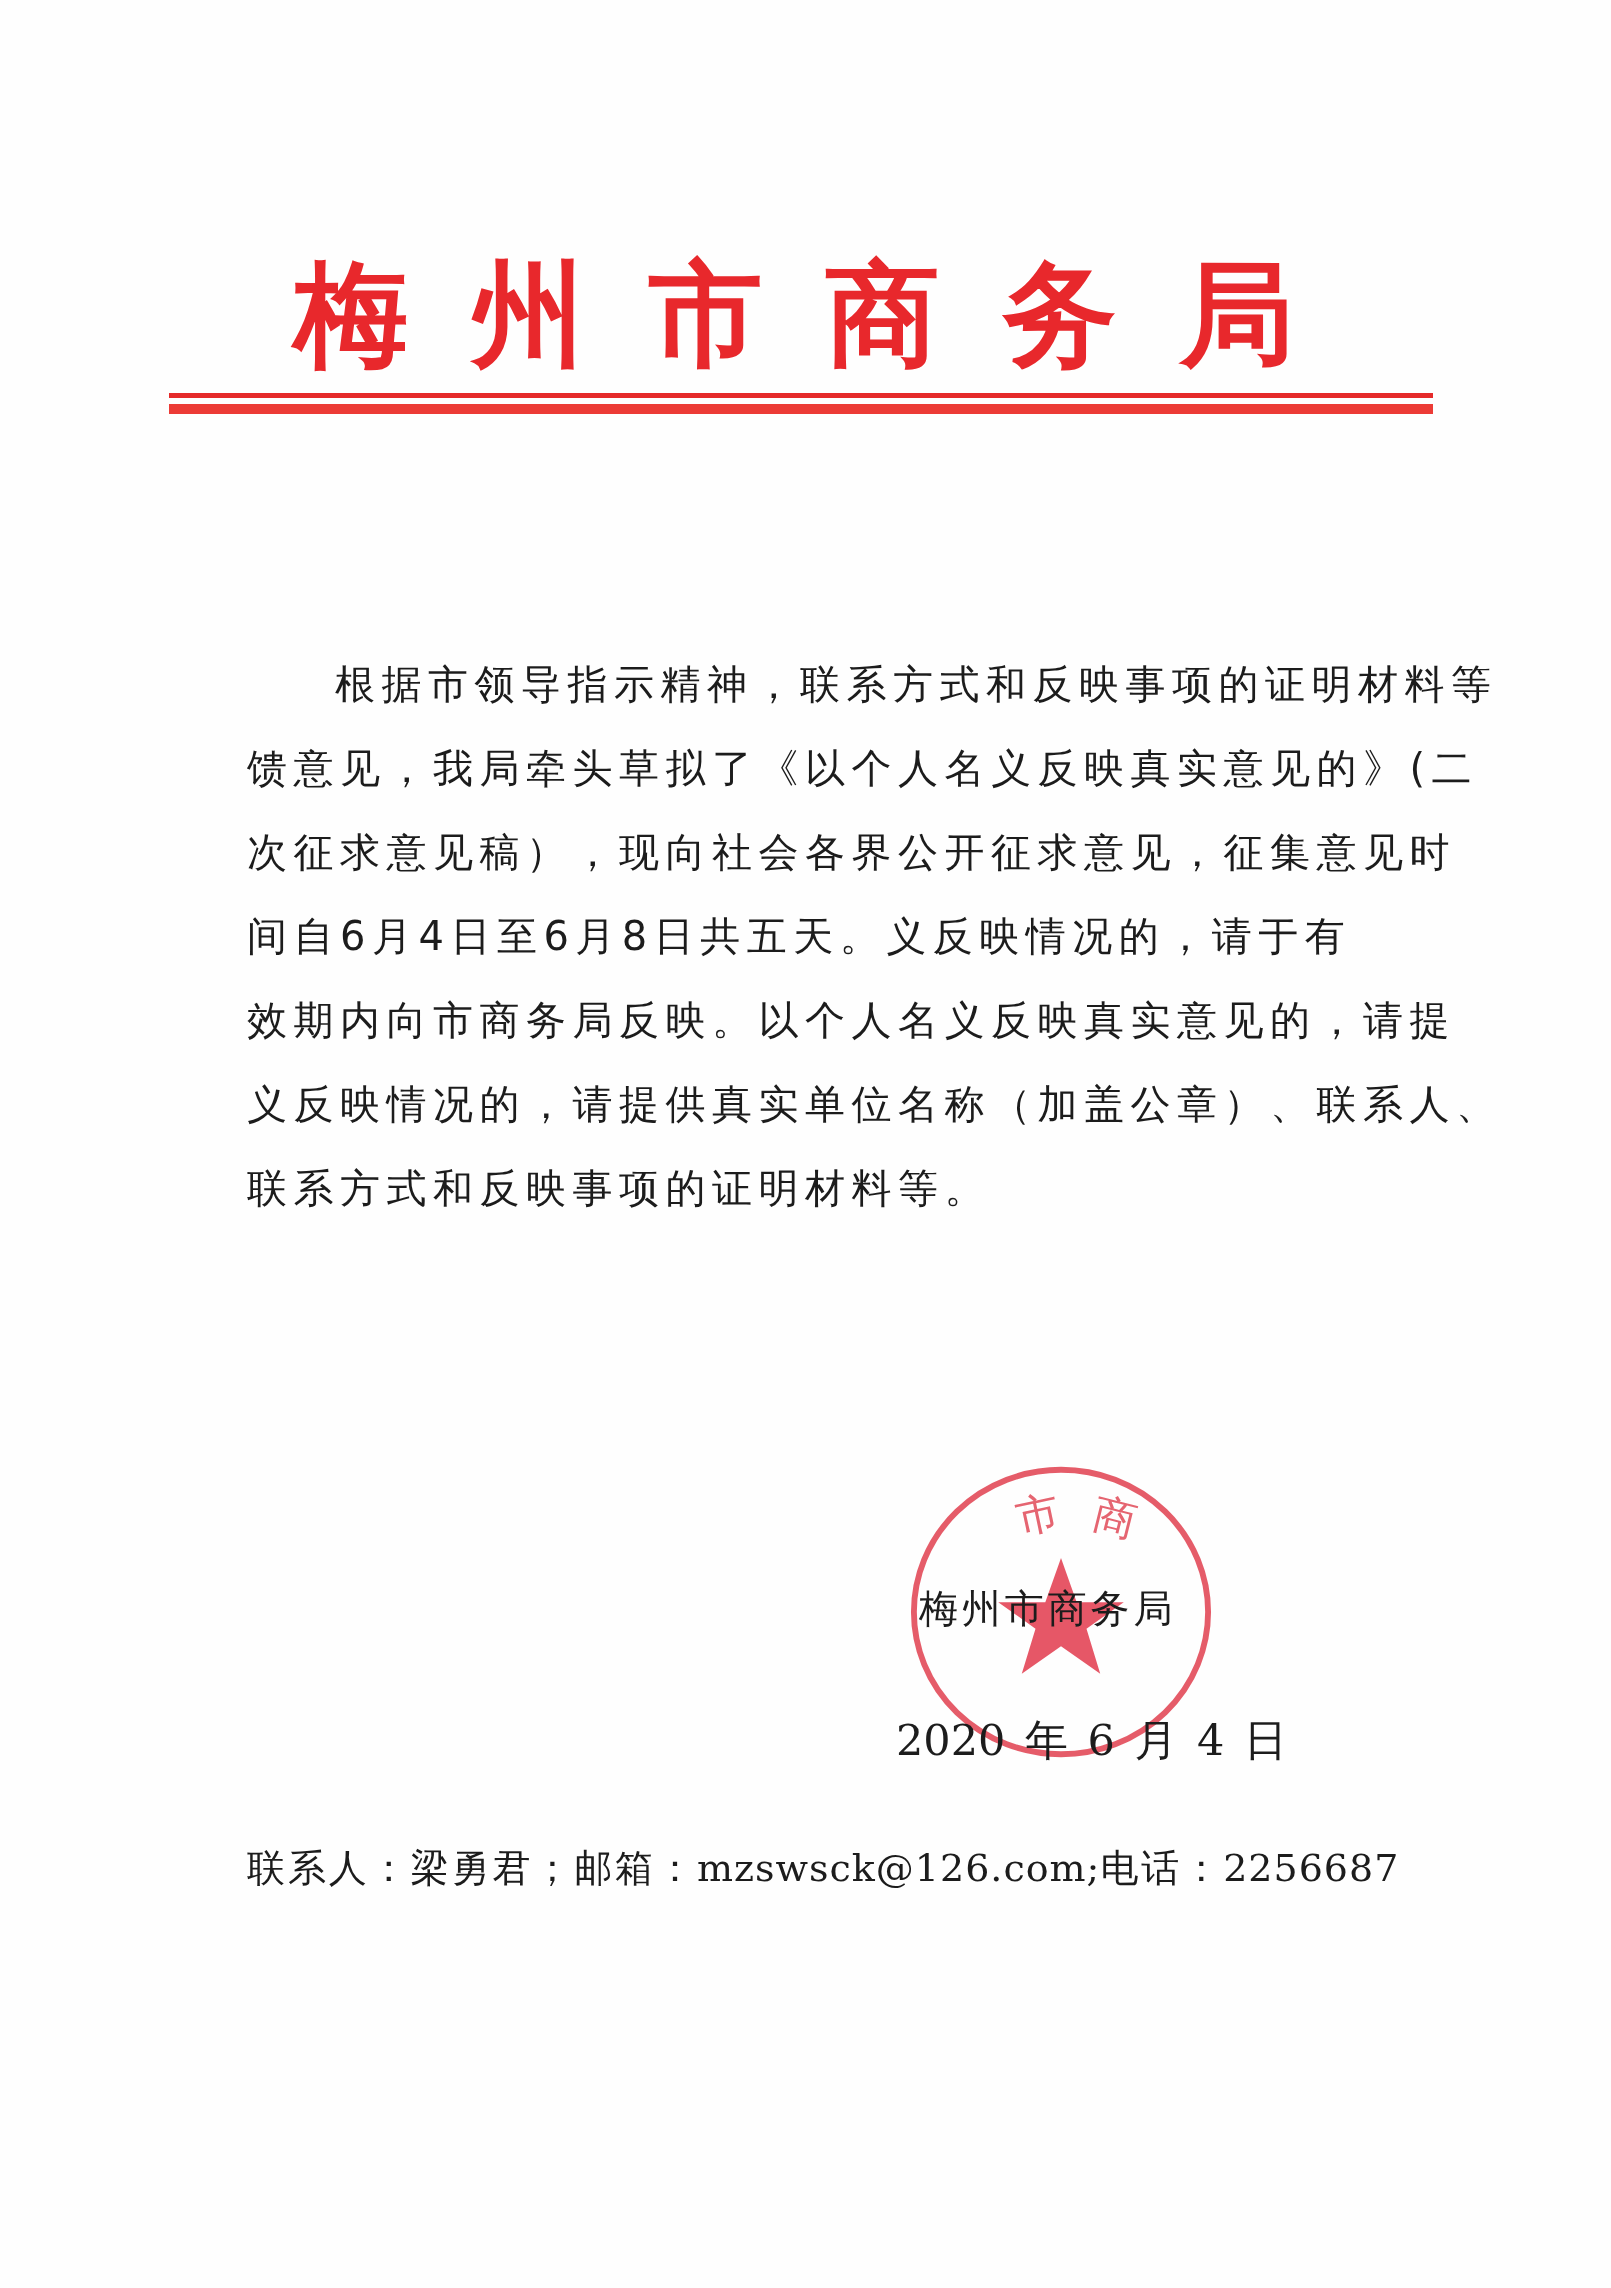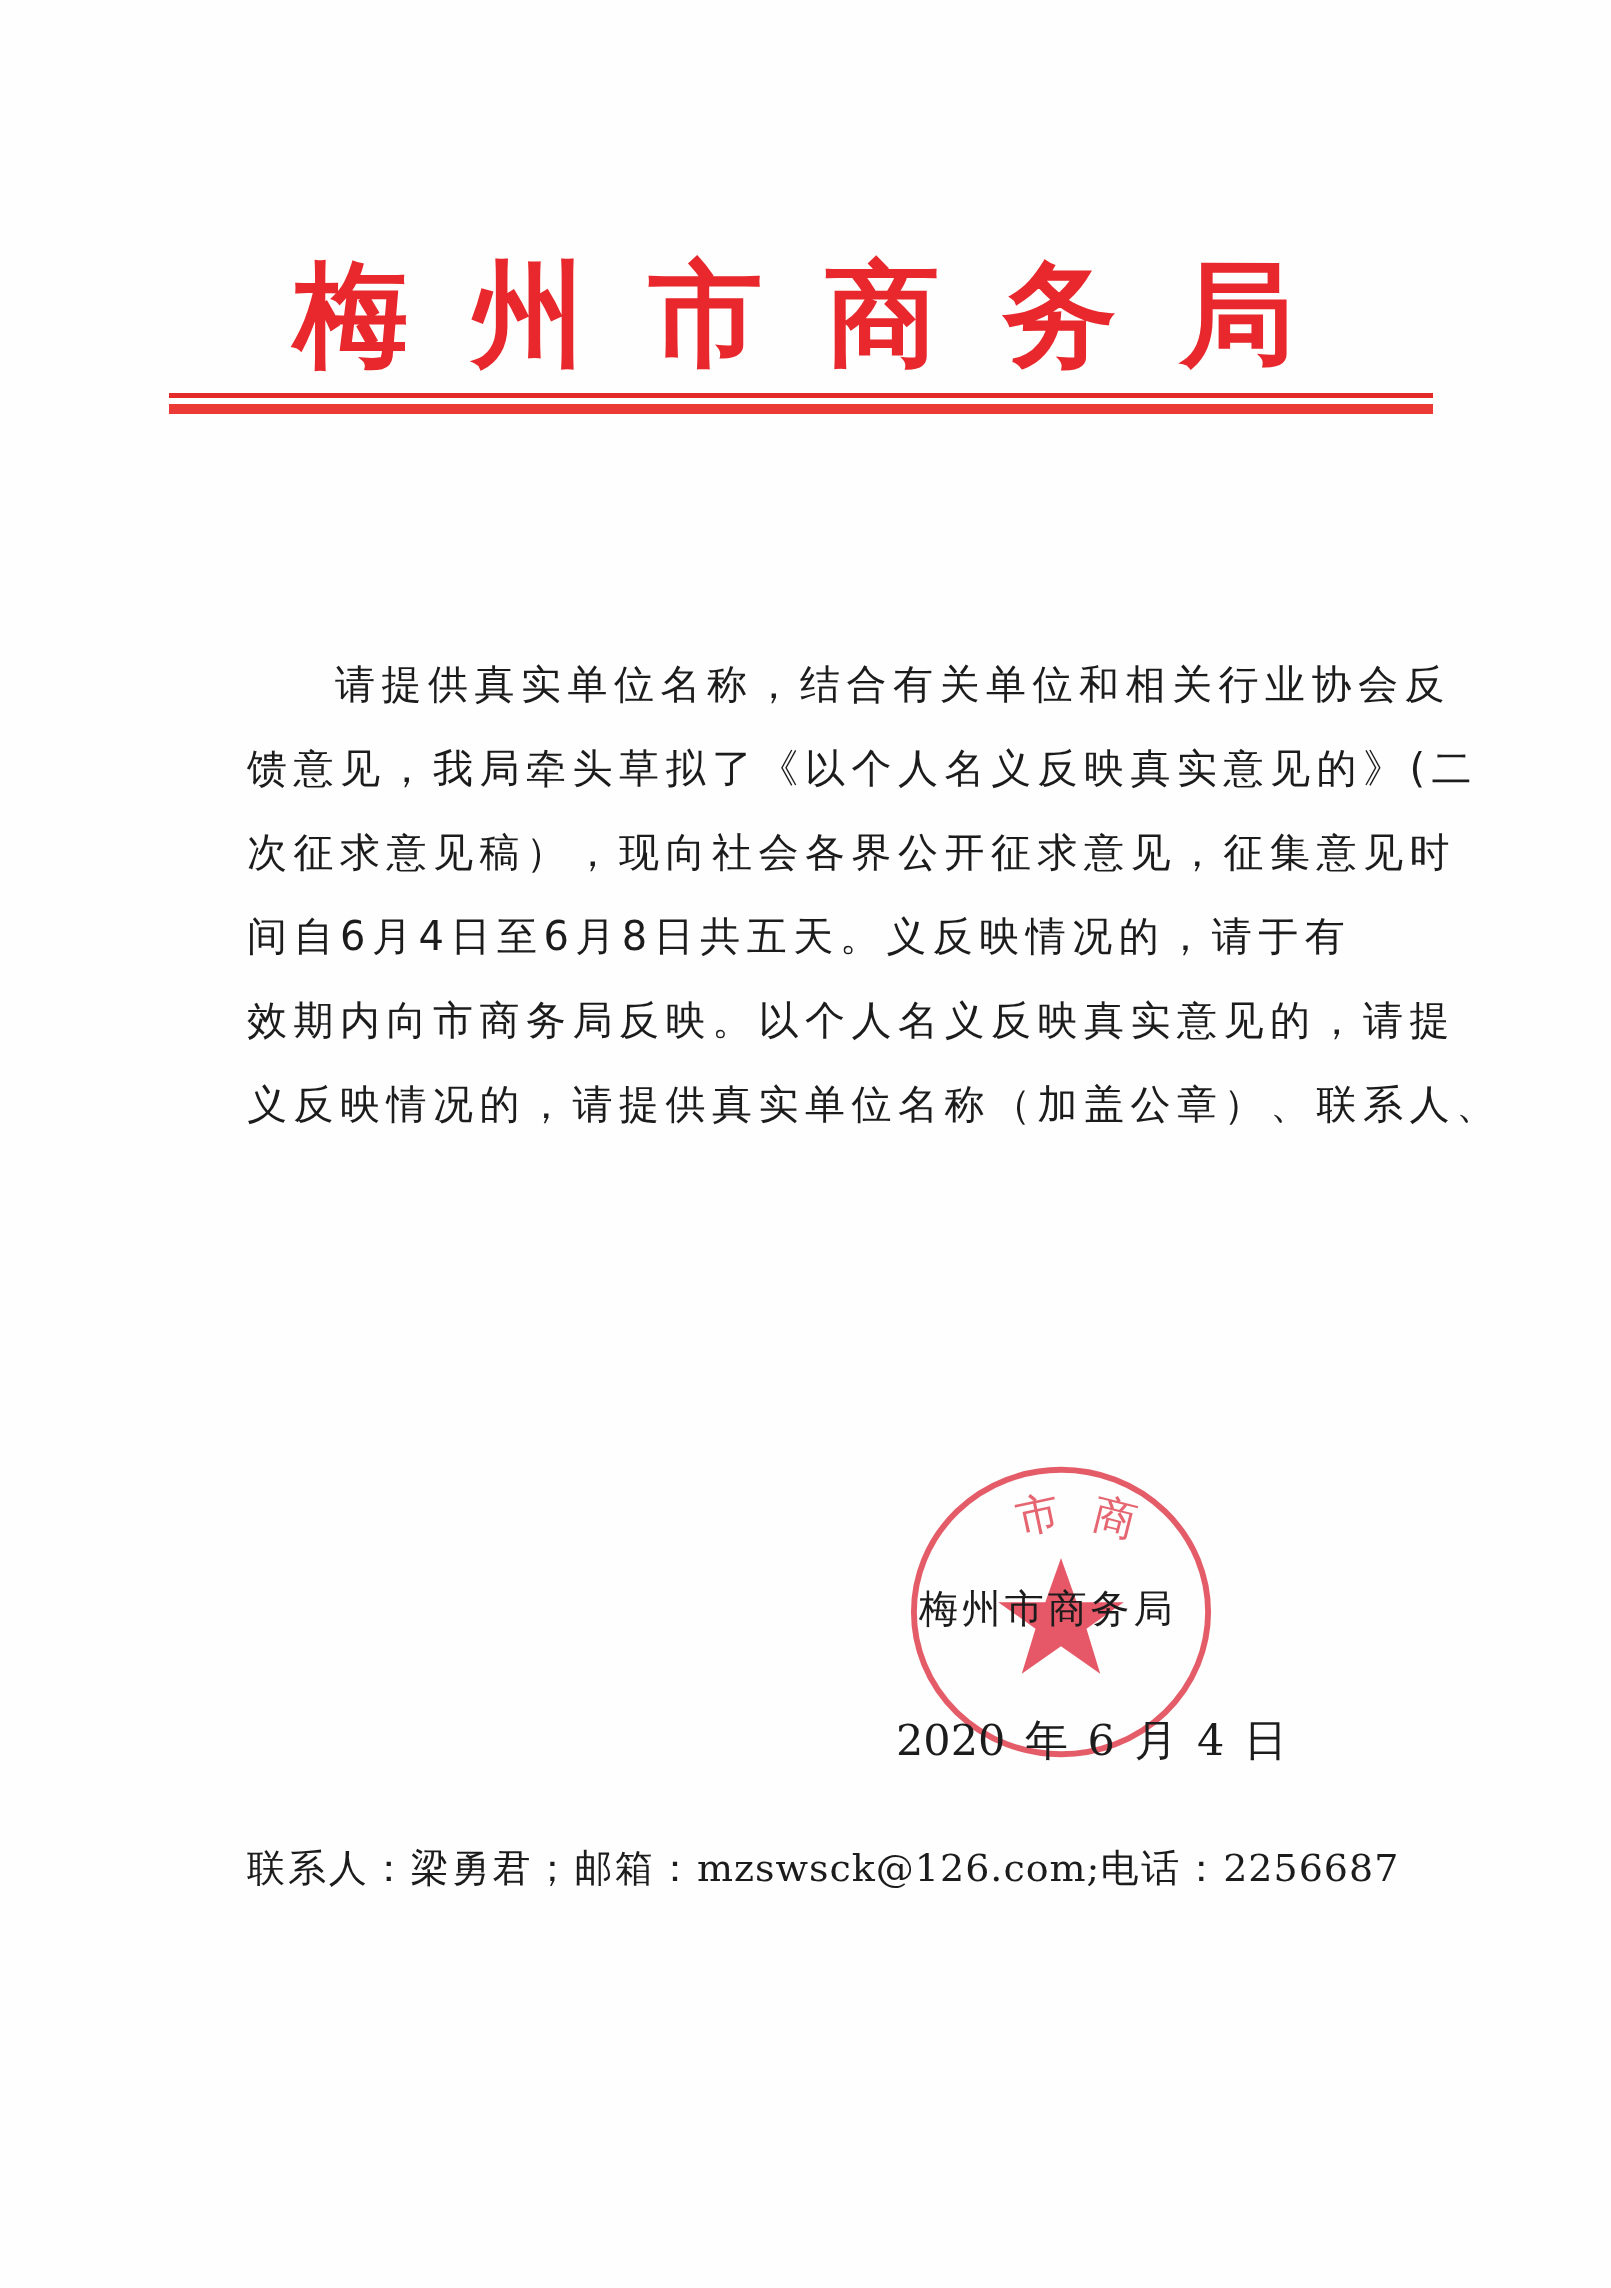--- a/index.html
+++ b/index.html
@@ -52,26 +52,27 @@
     <span>商</span>
     <span>务</span>
     <span>局</span>
   </div>
 
   <div class="rule-thin"></div>
   <div class="rule-thick"></div>
 
 
   <div class="body">
-    <span class="line indent">请提供真实单位名称，结合有关单位和相关行业协会反</span>
+    <span class="line indent">根据市领导指示精神，联系方式和反映事项的证明材料等</span>
     <span class="line">馈意见，我局牵头草拟了《以个人名义反映真实意见的》(二</span>
     <span class="line">次征求意见稿），现向社会各界公开征求意见，征集意见时</span>
     <span class="line">间自6月4日至6月8日共五天。义反映情况的，请于有</span>
     <span class="line">效期内向市商务局反映。以个人名义反映真实意见的，请提</span>
     <span class="line">义反映情况的，请提供真实单位名称（加盖公章）、联系人、</span>
+    <span class="line">联系方式和反映事项的证明材料等。</span>
   </div>
 
 
   <div class="seal">
     <svg viewBox="0 0 320 310">
       <ellipse cx="160" cy="155" rx="150" ry="145" fill="none" stroke="#e0404f" stroke-width="6" opacity="0.85"></ellipse>
       <polygon points="160,100 176,145 224,145 186,172 200,218 160,190 120,218 134,172 96,145 144,145" fill="#e23a4c" opacity="0.85"></polygon>
       <text x="118" y="75" font-size="44" fill="#e0404f" opacity="0.8" font-family="DejaVu Sans, sans-serif" transform="rotate(-12 118 75)">市</text>
       <text x="190" y="68" font-size="44" fill="#e0404f" opacity="0.8" font-family="DejaVu Sans, sans-serif" transform="rotate(14 190 68)">商</text>
     </svg>

